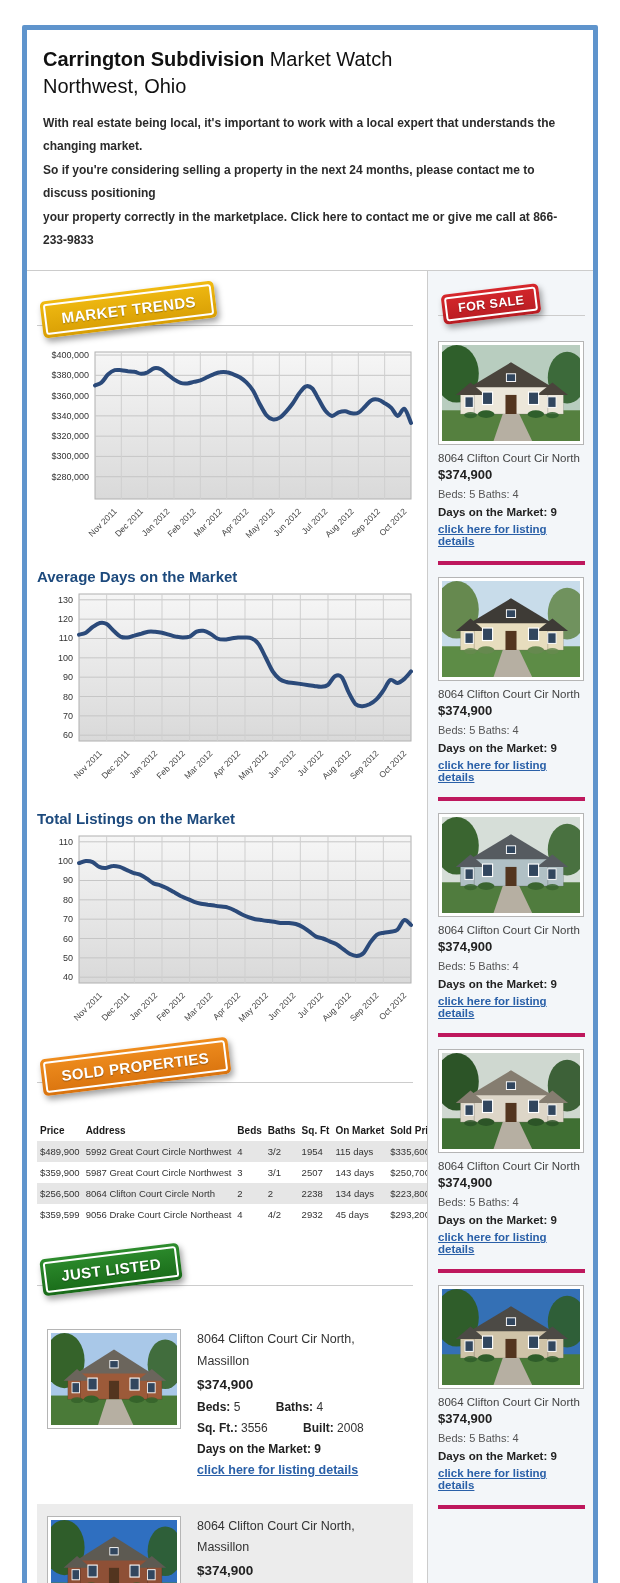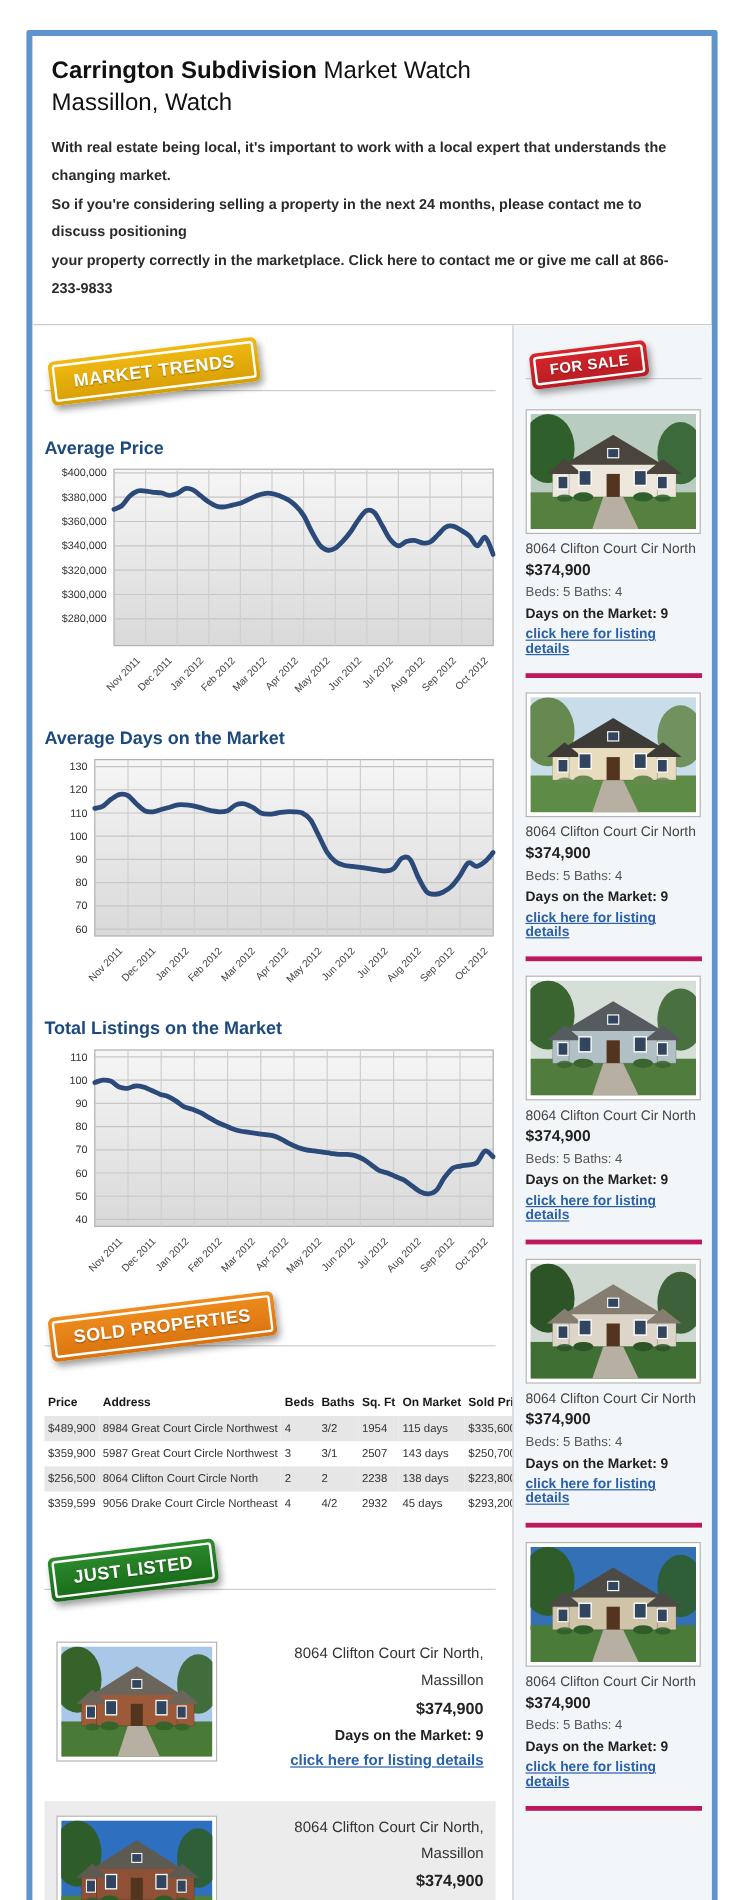--- a/index.html
+++ b/index.html
@@ -47,54 +47,53 @@
   .fs-photo{width:138px;height:96px;}
   .fs-addr{font-size:11.5px;color:#444;margin-top:7px;}
   .fs-price{font-size:13px;font-weight:bold;color:#222;margin:3px 0 2px 0;}
   .fs-bb{font-size:11px;color:#555;margin:6px 0;}
   .fs-days{font-size:11.5px;font-weight:bold;color:#222;margin:3px 0;}
   .fs-card .link{font-size:11.5px;display:inline-block;margin-top:2px;}
   
   .jl-item{display:flex;gap:16px;padding:12px 10px;margin-top:10px;}
   .jl-item.alt{background:#ececec;}
   .jl-photo{width:126px;height:92px;flex:none;align-self:flex-start;}
-  .jl-text{font-size:12px;color:#333;line-height:1.75;text-align:right;}
+  .jl-text{font-size:12px;color:#333;line-height:1.75;}
   .jl-addr{font-size:12.5px;color:#333;}
   .jl-price{font-weight:bold;font-size:13.5px;color:#222;}
   .jl-specs span{margin-right:16px;white-space:nowrap;}
   .jl-specs b{color:#222;}
   .jl-days{font-weight:bold;color:#222;}
   .jl-text .link{font-size:12.5px;}
 </style>
 </head>
 <body>
 
 <div class="frame">
   <header>
     <h1><span class="b">Carrington Subdivision</span><span> Market Watch</span><br>
-      <span>Massillon, Watch</span></h1>
+      <span>Northwest, Ohio</span></h1>
     <p class="intro">
       <span>With real estate being local, it's important to work with a local expert that understands the changing market.</span><br>
       <span>So if you're considering selling a property in the next 24 months, please contact me to discuss positioning</span><br>
       <span>your property correctly in the marketplace. Click here to contact me or give me call at 866-233-9833</span>
     </p>
   </header>
 
   <div class="content-row">
     <main>
 
       <div class="badge-row">
         <div class="rule"></div>
         <div class="badge gold">
           <div class="inner">MARKET TRENDS</div>
         </div>
       </div>
 
       <section>
-        <h2 class="chart-title">Average Price</h2>
         <div class="chart">
             <svg width="376" height="201" viewBox="0 0 376 201">
               <defs>
                 <linearGradient id="pg0" x1="0" y1="0" x2="0" y2="1">
                   <stop offset="0" stop-color="#f6f6f6"></stop>
                   <stop offset="1" stop-color="#d9d9d9"></stop>
                 </linearGradient>
               </defs>
               <rect x="58" y="3" width="316" height="147" fill="url(#pg0)" stroke="#b0b0b0" stroke-width="1"></rect>
               <line x1="58" y1="6.041379310344837" x2="374" y2="6.041379310344837" stroke="#c6c6c6" stroke-width="1"></line>
@@ -264,21 +263,21 @@
             <th>Beds</th>
             <th>Baths</th>
             <th>Sq. Ft</th>
             <th>On Market</th>
             <th>Sold Price</th>
           </tr>
         </thead>
         <tbody>
           <tr>
             <td>$489,900</td>
-              <td>8984 Great Court Circle Northwest</td>
+              <td>5992 Great Court Circle Northwest</td>
               <td>4</td>
               <td>3/2</td>
               <td>1954</td>
               <td>115 days</td>
               <td>$335,600</td>
           </tr>
           <tr>
             <td>$359,900</td>
               <td>5987 Great Court Circle Northwest</td>
               <td>3</td>
@@ -286,21 +285,21 @@
               <td>2507</td>
               <td>143 days</td>
               <td>$250,700</td>
           </tr>
           <tr>
             <td>$256,500</td>
               <td>8064 Clifton Court Circle North</td>
               <td>2</td>
               <td>2</td>
               <td>2238</td>
-              <td>138 days</td>
+              <td>134 days</td>
               <td>$223,800</td>
           </tr>
           <tr>
             <td>$359,599</td>
               <td>9056 Drake Court Circle Northeast</td>
               <td>4</td>
               <td>4/2</td>
               <td>2932</td>
               <td>45 days</td>
               <td>$293,200</td>
@@ -337,20 +336,26 @@
               <polygon points="66,72 84,72 98,100 56,100" fill="#b6afa2"></polygon>
               <ellipse cx="48" cy="72" rx="9" ry="4" fill="#35632a"></ellipse>
               <ellipse cx="102" cy="72" rx="9" ry="4" fill="#35632a"></ellipse>
               <ellipse cx="31" cy="73" rx="7" ry="3.2" fill="#35632a" opacity="0.85"></ellipse>
               <ellipse cx="120" cy="73" rx="7" ry="3.2" fill="#35632a" opacity="0.85"></ellipse>
             </svg>
           </div>
         <div class="jl-text">
           <div class="jl-addr">8064 Clifton Court Cir North, Massillon</div>
           <div class="jl-price">$374,900</div>
+          <div class="jl-specs">
+            <span><b>Beds:</b> <span>5</span></span>
+            <span><b>Baths:</b> <span>4</span></span>
+            <span><b>Sq. Ft.:</b> <span>3556</span></span>
+            <span><b>Built:</b> <span>2008</span></span>
+          </div>
           <div class="jl-days">Days on the Market: 9</div>
           <a class="link">click here for listing details</a>
         </div>
       </div>
 
       <div class="jl-item alt">
         <div class="photo jl-photo">
             <svg viewBox="0 0 150 100" preserveAspectRatio="none">
               <rect x="0" y="0" width="150" height="72" fill="#2f6fc0"></rect>
               <ellipse cx="16" cy="30" rx="24" ry="30" fill="#2f5d2a"></ellipse>

